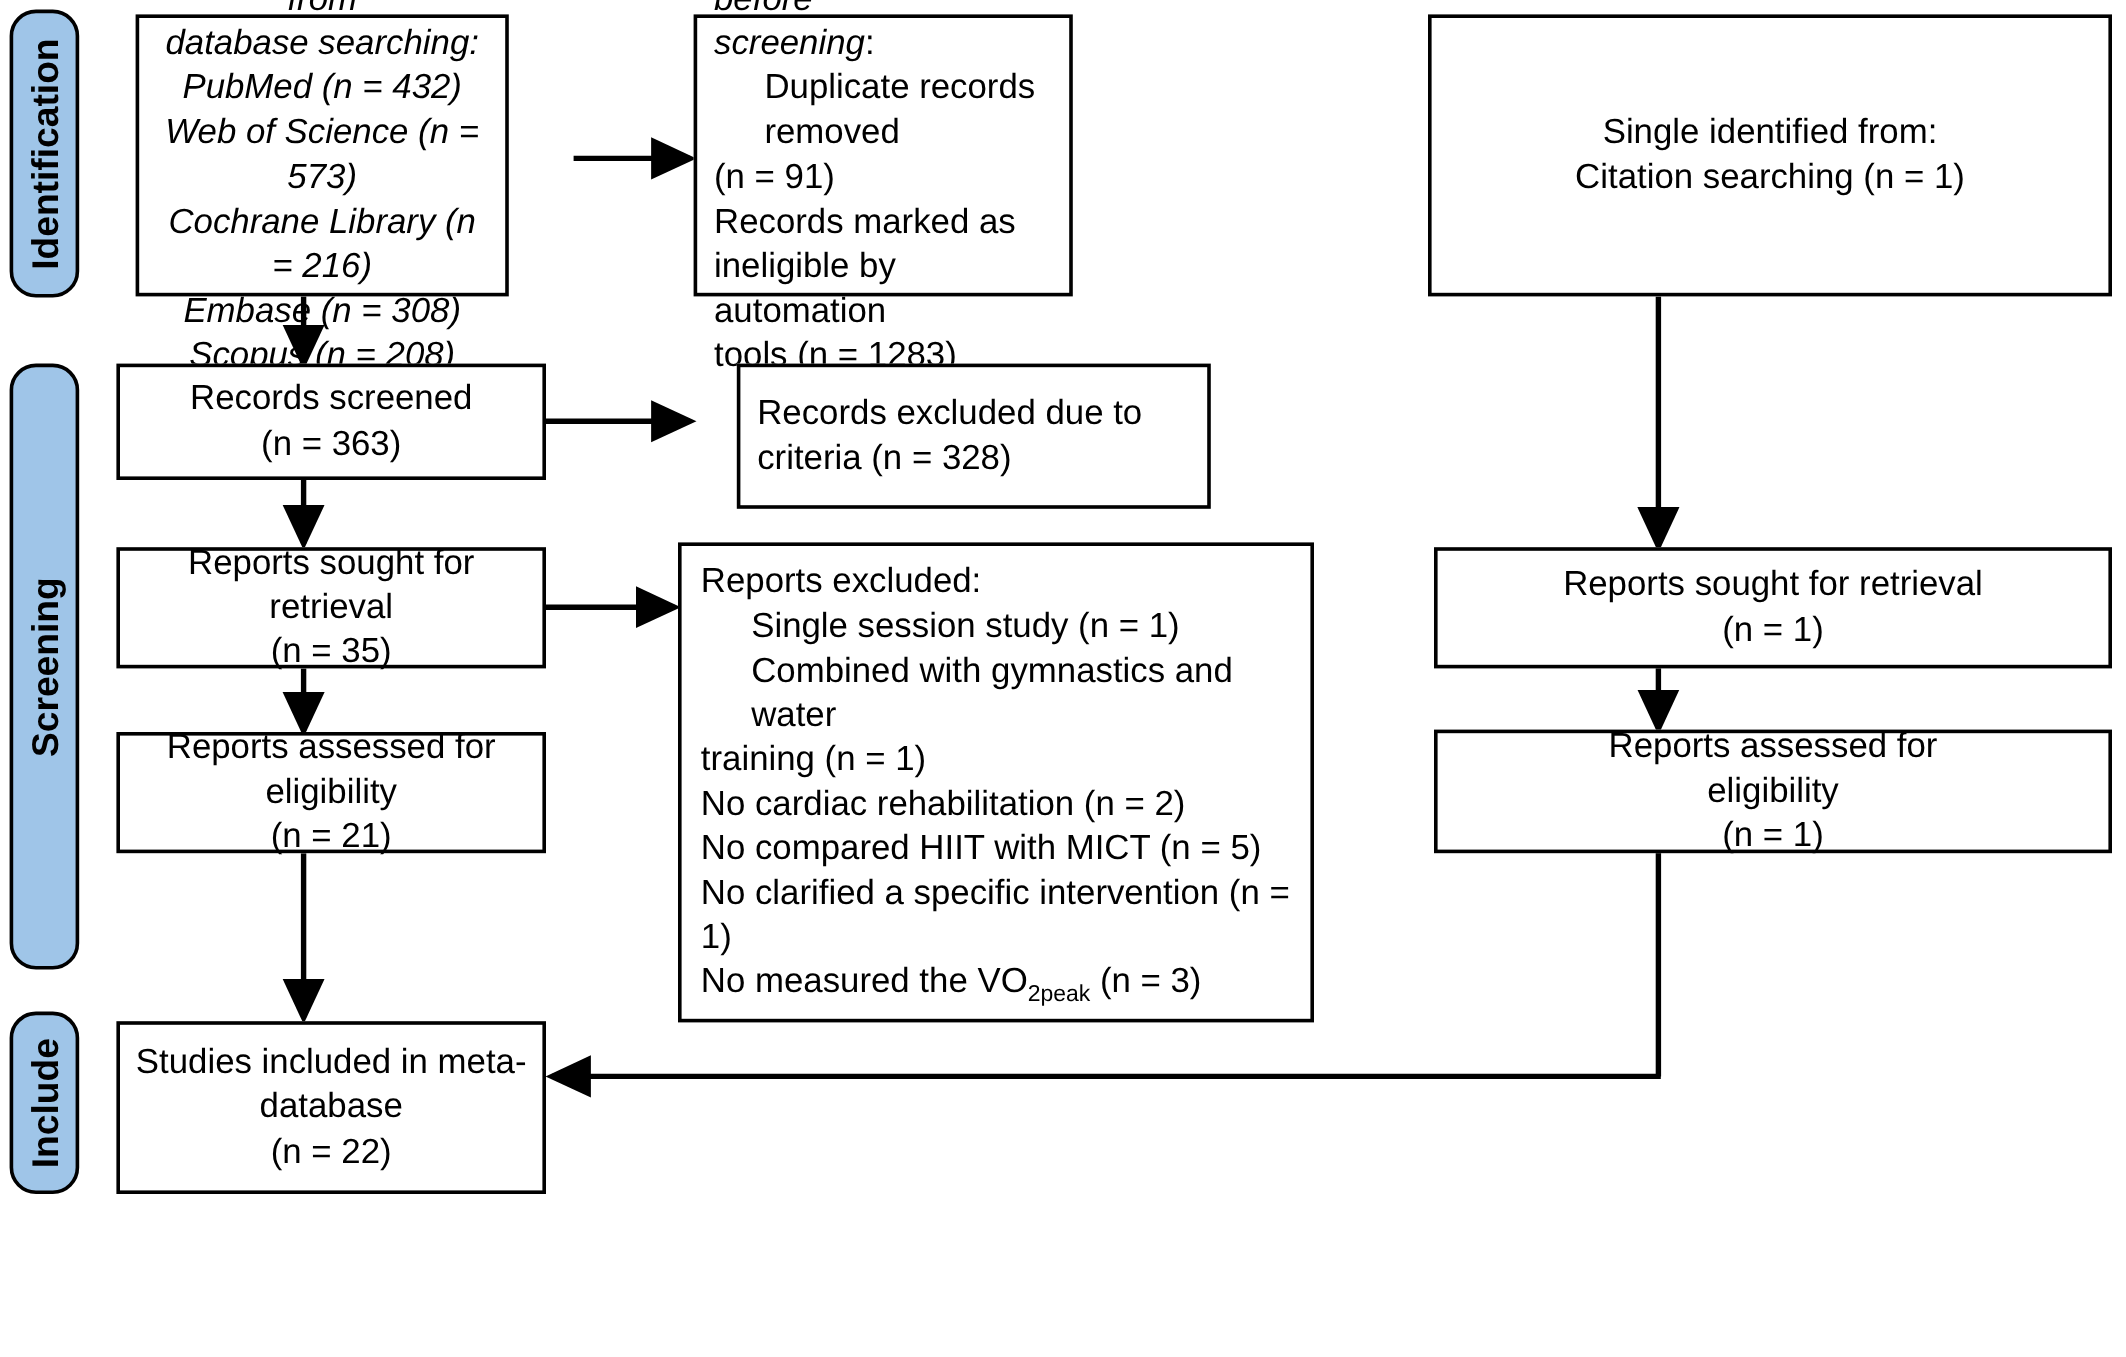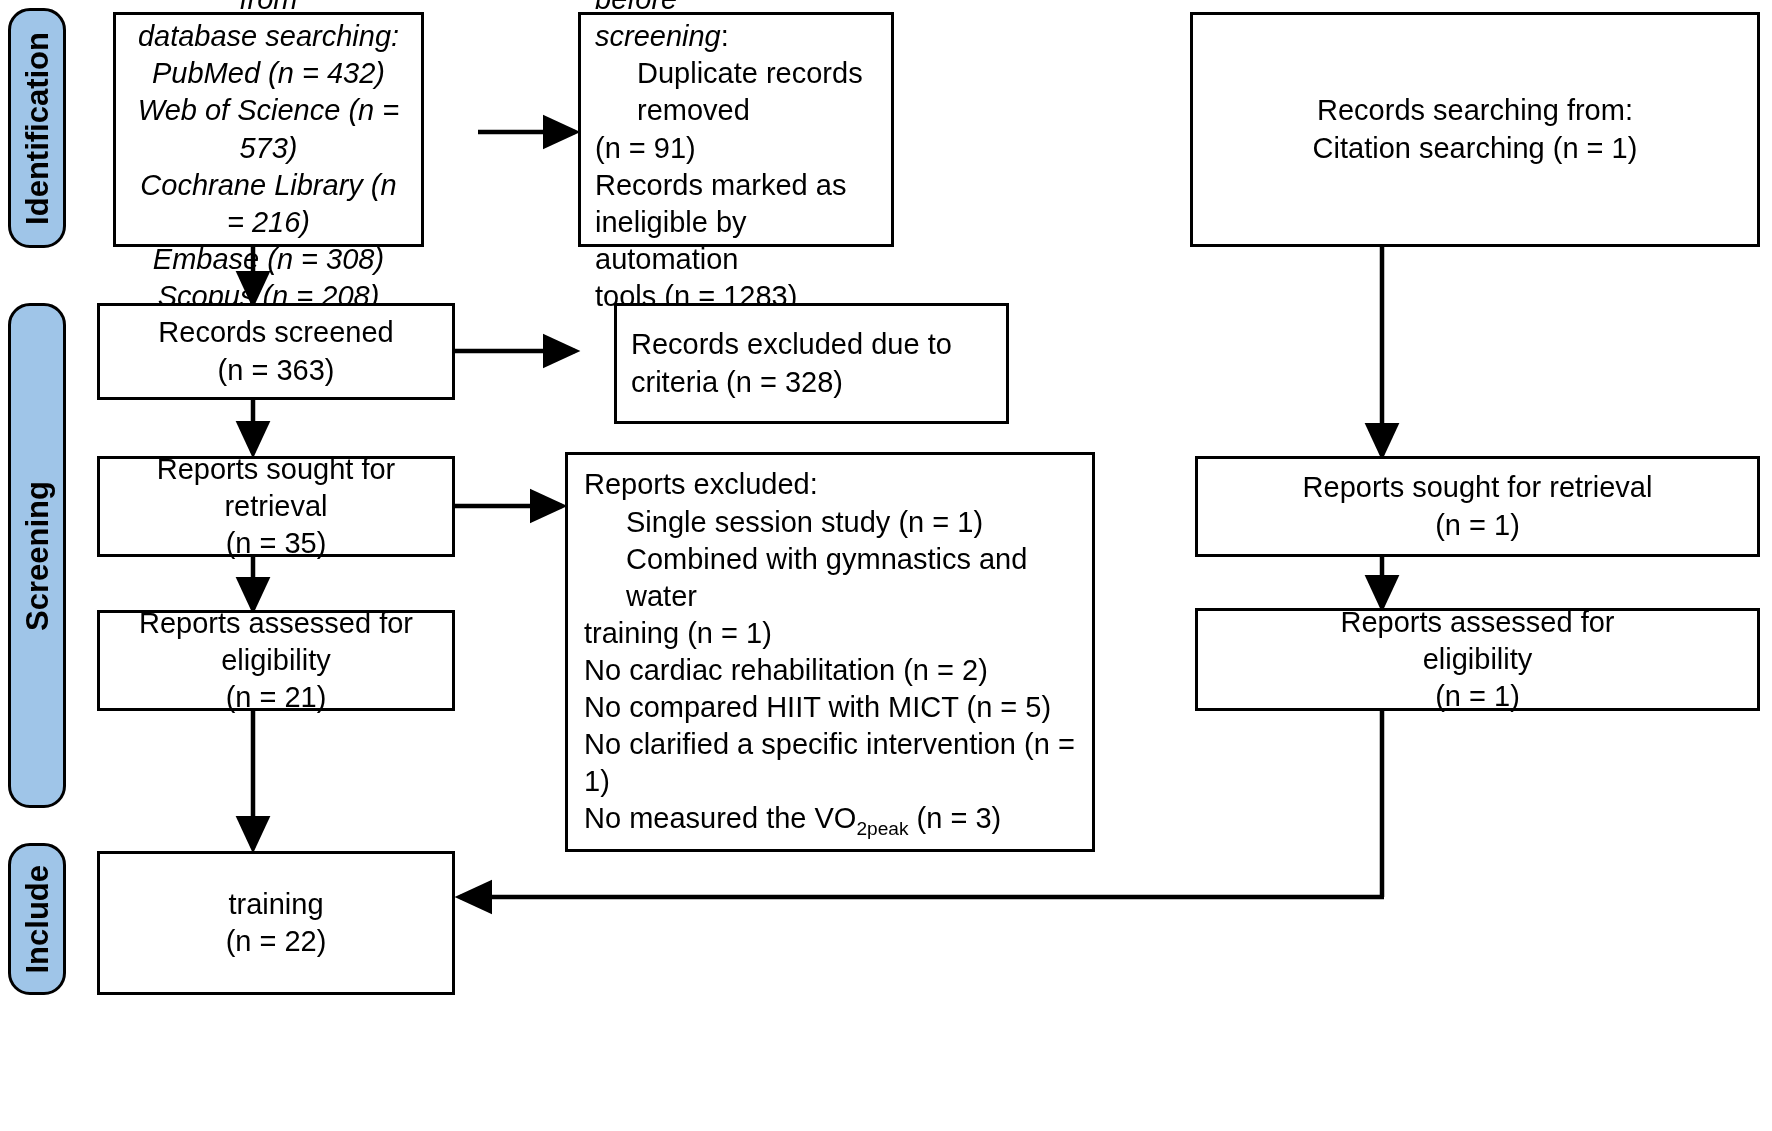--- a/index.html
+++ b/index.html
@@ -140,21 +140,21 @@
       <span class="ln indent">Duplicate records removed</span>
       <span class="ln">(n = 91)</span>
       <span class="ln">Records marked as</span>
       <span class="ln">ineligible by automation</span>
       <span class="ln">tools (n = 1283)</span>
     </div>
   </div>
 
   <div class="box center" style="left:1190px; top:12px; width:570px; height:235px;">
     <div class="pad">
-      <span class="ln">Records searching from:</span>
+      <span class="ln">Single identified from:</span>
       <span class="ln">Citation searching (n = 1)</span>
     </div>
   </div>
 
   <div class="box center" style="left:97px; top:303px; width:358px; height:97px;">
     <div class="pad">
       <span class="ln">Records screened</span>
       <span class="ln">(n = 363)</span>
     </div>
   </div>
@@ -189,21 +189,22 @@
   <div class="box center" style="left:97px; top:610px; width:358px; height:101px;">
     <div class="pad">
       <span class="ln">Reports assessed for</span>
       <span class="ln">eligibility</span>
       <span class="ln">(n = 21)</span>
     </div>
   </div>
 
   <div class="box center" style="left:97px; top:851px; width:358px; height:144px;">
     <div class="pad">
-      <span class="ln">training</span>
+      <span class="ln">Studies included in meta-</span>
+      <span class="ln">database</span>
       <span class="ln">(n = 22)</span>
     </div>
   </div>
 
   <div class="box center" style="left:1195px; top:456px; width:565px; height:101px;">
     <div class="pad">
       <span class="ln">Reports sought for retrieval</span>
       <span class="ln">(n = 1)</span>
     </div>
   </div>

